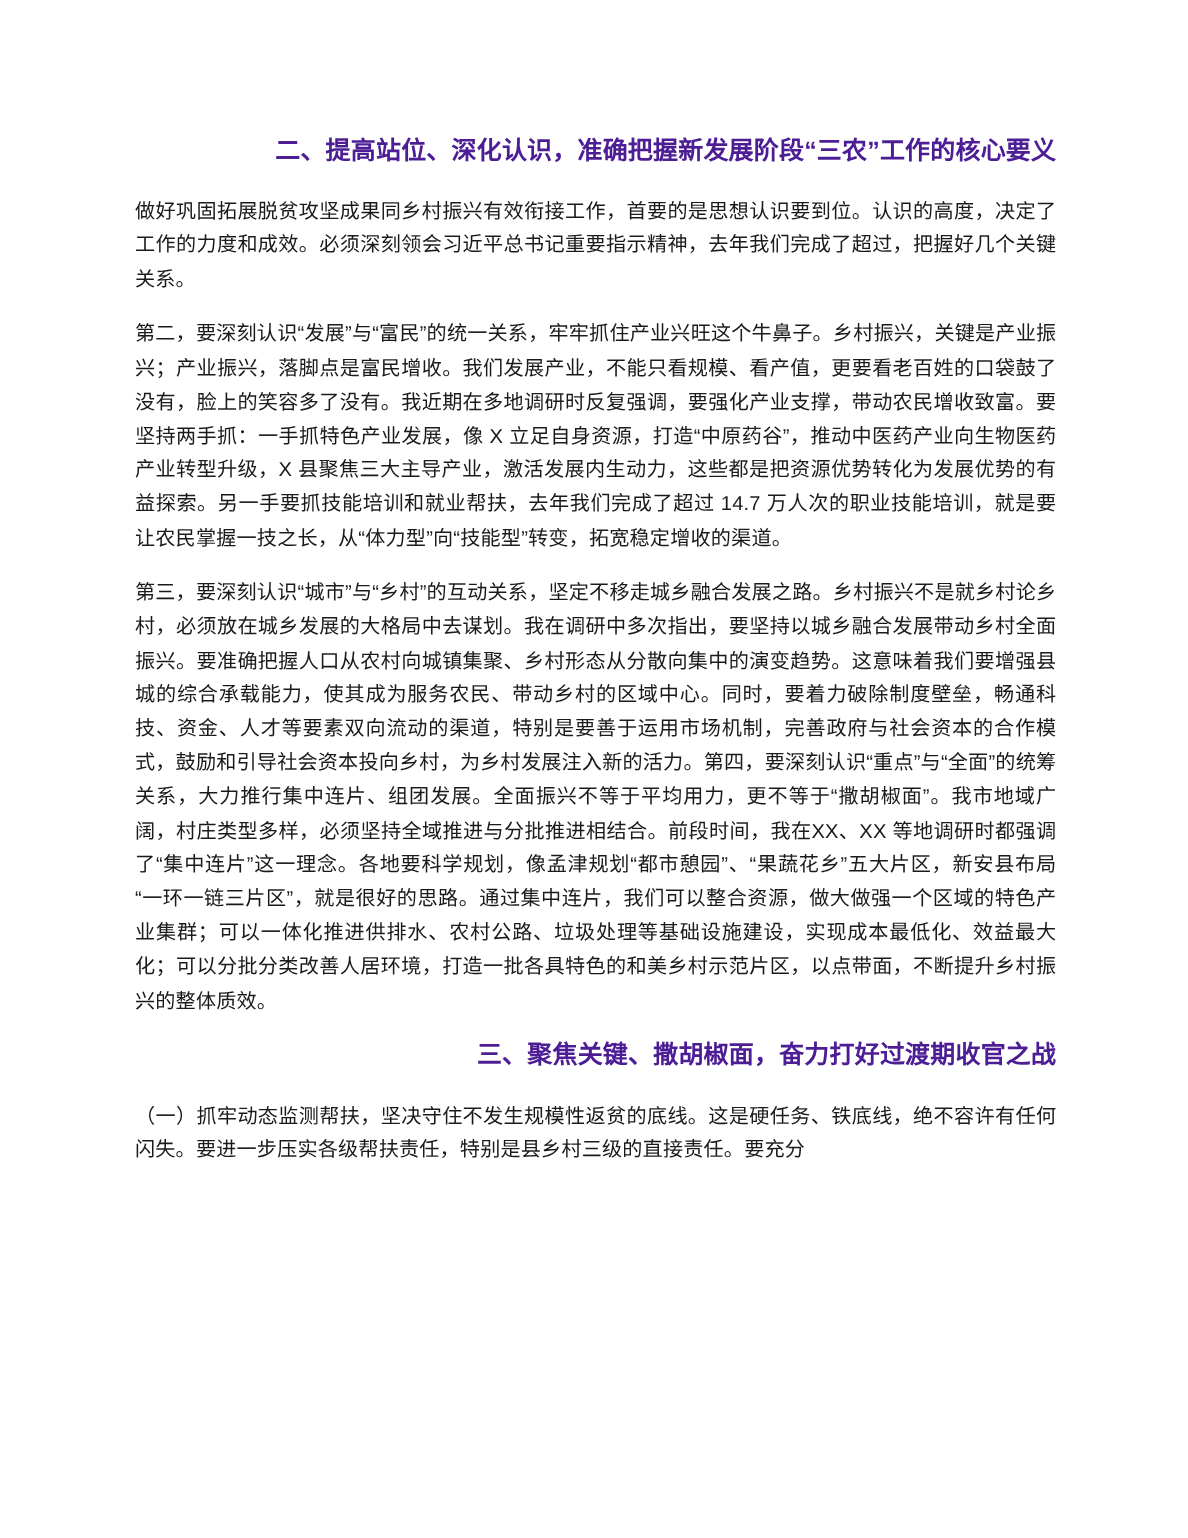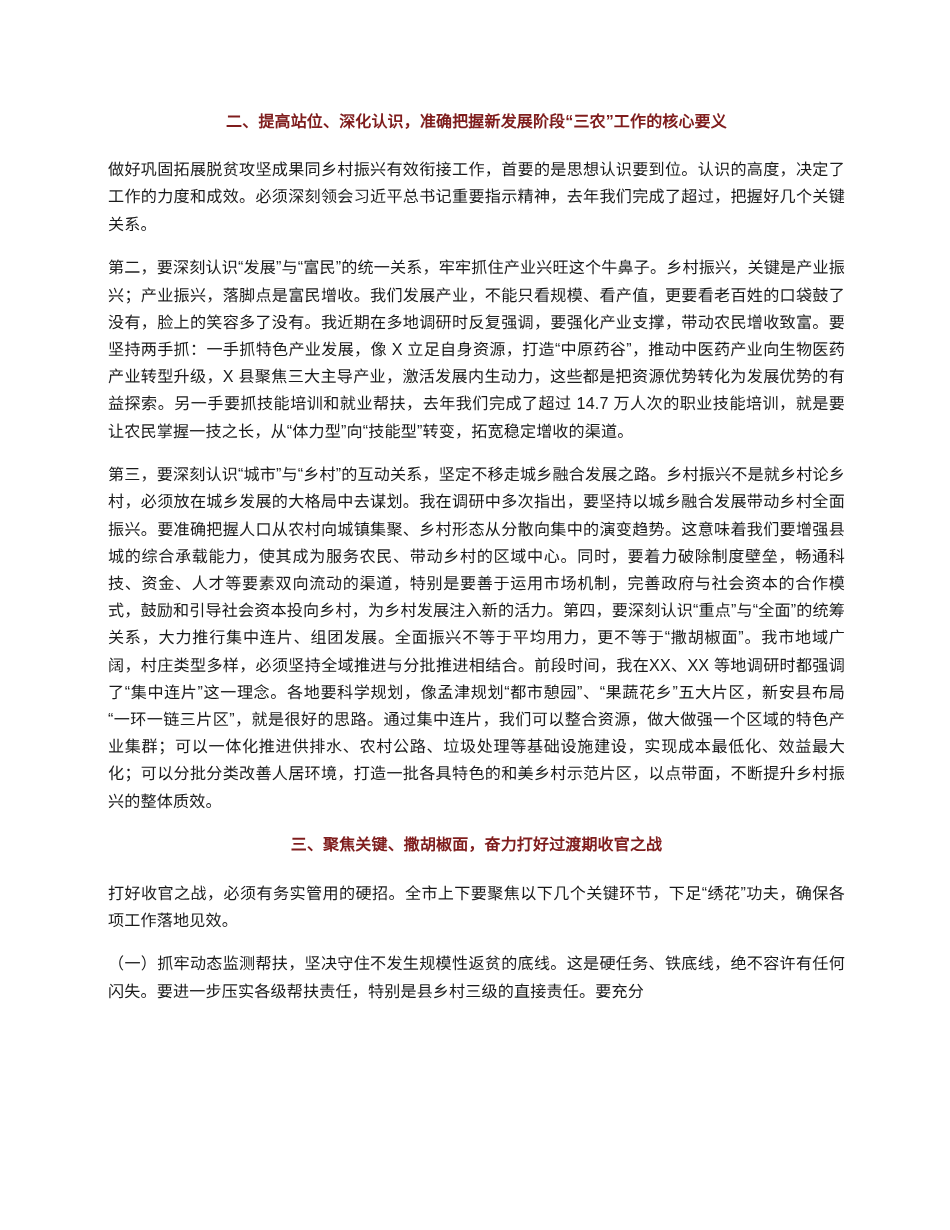--- a/index.html
+++ b/index.html
@@ -35,25 +35,25 @@
     text-justify: inter-ideograph;
     color: #1a1a1a;
     word-break: break-all;
     white-space: normal;
   }
   .para:last-child {
     margin-bottom: 0;
   }
   .heading {
     margin: 0 0 16.5px 0;
-    font-size: 16px;
+    font-size: 20px;
     line-height: 27.2px;
     letter-spacing: 0.15px;
-    color: #7f1d1d;
-    text-align: center;
+    color: #4c1d95;
+    text-align: right;
     word-break: break-all;
   }
   .gap-after {
     margin-bottom: 21px;
   }
   .gap-before {
     margin-top: 4px;
   }
 </style>
 </head>
@@ -67,18 +67,17 @@
 
     <p class="para">做好巩固拓展脱贫攻坚成果同乡村振兴有效衔接工作，首要的是思想认识要到位。认识的高度，决定了工作的力度和成效。必须深刻领会习近平总书记重要指示精神，去年我们完成了超过，把握好几个关键关系。</p>
 
 
     <p class="para">第二，要深刻认识“发展”与“富民”的统一关系，牢牢抓住产业兴旺这个牛鼻子。乡村振兴，关键是产业振兴；产业振兴，落脚点是富民增收。我们发展产业，不能只看规模、看产值，更要看老百姓的口袋鼓了没有，脸上的笑容多了没有。我近期在多地调研时反复强调，要强化产业支撑，带动农民增收致富。要坚持两手抓：一手抓特色产业发展，像 X 立足自身资源，打造“中原药谷”，推动中医药产业向生物医药产业转型升级，X 县聚焦三大主导产业，激活发展内生动力，这些都是把资源优势转化为发展优势的有益探索。另一手要抓技能培训和就业帮扶，去年我们完成了超过 14.7 万人次的职业技能培训，就是要让农民掌握一技之长，从“体力型”向“技能型”转变，拓宽稳定增收的渠道。</p>
 
     <p class="para">第三，要深刻认识“城市”与“乡村”的互动关系，坚定不移走城乡融合发展之路。乡村振兴不是就乡村论乡村，必须放在城乡发展的大格局中去谋划。我在调研中多次指出，要坚持以城乡融合发展带动乡村全面振兴。要准确把握人口从农村向城镇集聚、乡村形态从分散向集中的演变趋势。这意味着我们要增强县城的综合承载能力，使其成为服务农民、带动乡村的区域中心。同时，要着力破除制度壁垒，畅通科技、资金、人才等要素双向流动的渠道，特别是要善于运用市场机制，完善政府与社会资本的合作模式，鼓励和引导社会资本投向乡村，为乡村发展注入新的活力。第四，要深刻认识“重点”与“全面”的统筹关系，大力推行集中连片、组团发展。全面振兴不等于平均用力，更不等于“撒胡椒面”。我市地域广阔，村庄类型多样，必须坚持全域推进与分批推进相结合。前段时间，我在XX、XX 等地调研时都强调了“集中连片”这一理念。各地要科学规划，像孟津规划“都市憩园”、“果蔬花乡”五大片区，新安县布局“一环一链三片区”，就是很好的思路。通过集中连片，我们可以整合资源，做大做强一个区域的特色产业集群；可以一体化推进供排水、农村公路、垃圾处理等基础设施建设，实现成本最低化、效益最大化；可以分批分类改善人居环境，打造一批各具特色的和美乡村示范片区，以点带面，不断提升乡村振兴的整体质效。</p>
 
     <h2 class="heading gap-after gap-before">三、聚焦关键、撒胡椒面，奋力打好过渡期收官之战</h2>
 
-    <p class="para">打好收官之战，必须有务实管用的硬招。全市上下要聚焦以下几个关键环节，下足“绣花”功夫，确保各项工作落地见效。</p>
 
     <p class="para">（一）抓牢动态监测帮扶，坚决守住不发生规模性返贫的底线。这是硬任务、铁底线，绝不容许有任何闪失。要进一步压实各级帮扶责任，特别是县乡村三级的直接责任。要充分</p>
 
   </div>
 </div>
 
 </body></html>

